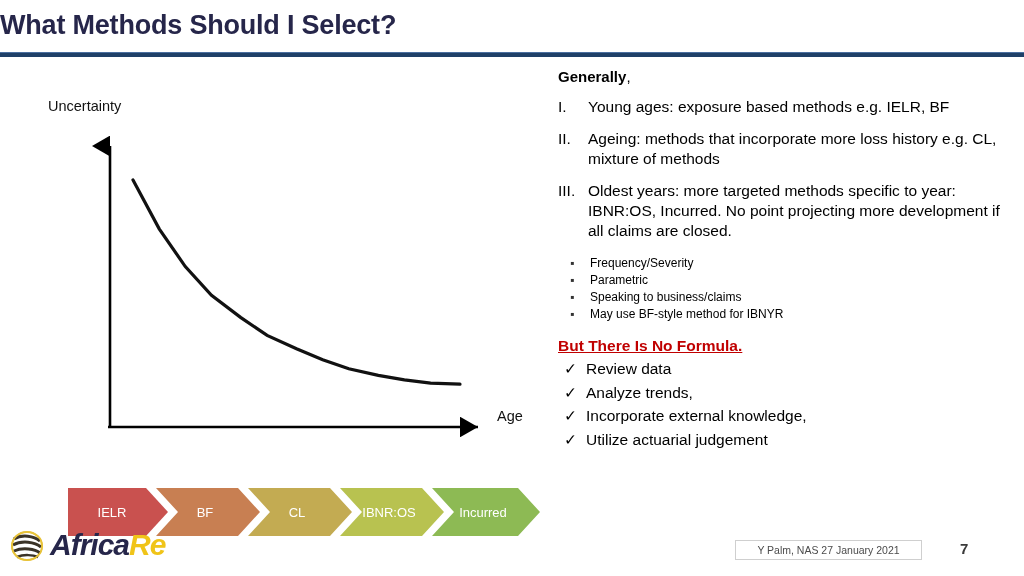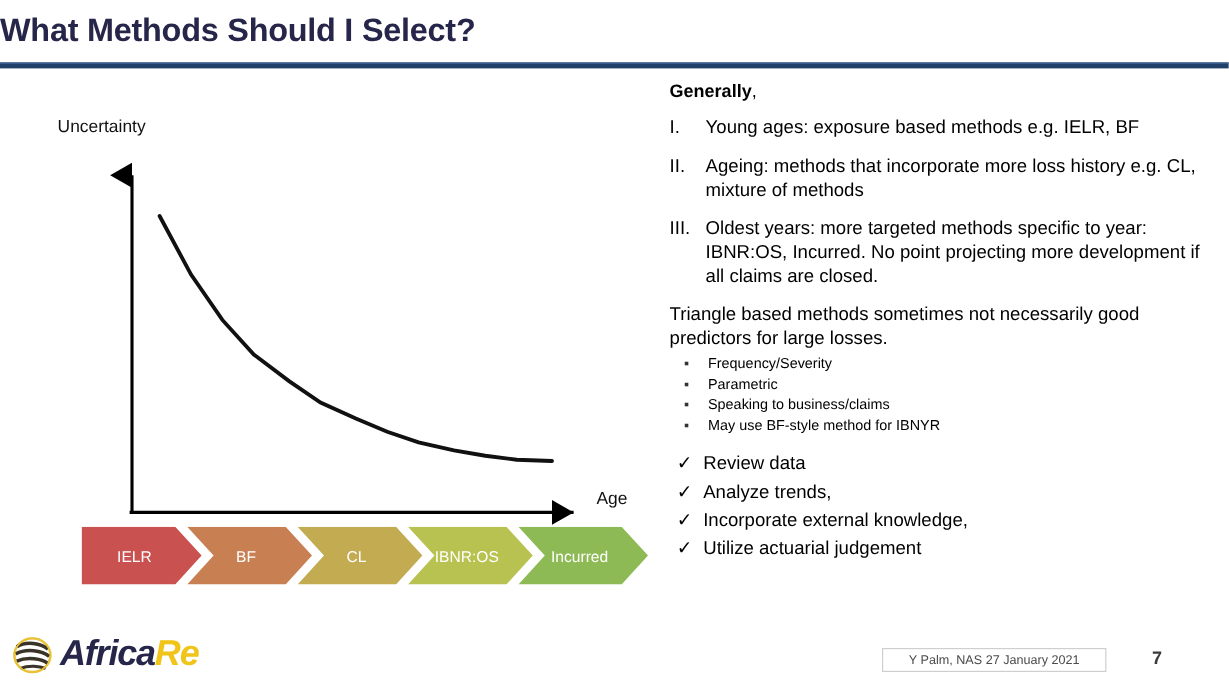--- a/index.html
+++ b/index.html
@@ -63,21 +63,21 @@
   .chart-svg {
     position: absolute;
     left: 0;
     top: 0;
   }
 
   
   .chevrons {
     position: absolute;
     left: 68px;
-    top: 439px;
+    top: 488px;
     width: 480px;
     height: 44px;
   }
   .chevron-label {
     font-size: 13px;
     fill: #ffffff;
     font-family: "Liberation Sans", sans-serif;
   }
 
   
@@ -257,21 +257,20 @@
     <li class="roman-item">
       <span class="roman-marker">II.</span>
       <span class="roman-text">Ageing: methods that incorporate more loss history e.g. CL, mixture of methods</span>
     </li>
     <li class="roman-item">
       <span class="roman-marker">III.</span>
       <span class="roman-text">Oldest years: more targeted methods specific to year: IBNR:OS, Incurred. No point projecting more development if all claims are closed.</span>
     </li>
     <li class="roman-item">
       <span class="roman-text">
-        <span>Triangle based methods sometimes not necessarily good predictors for large losses.</span>
         <ul class="sub-list">
           <li class="sub-item">
             <span class="sub-marker">▪</span>
             <span>Frequency/Severity</span>
           </li>
           <li class="sub-item">
             <span class="sub-marker">▪</span>
             <span>Parametric</span>
           </li>
           <li class="sub-item">
@@ -281,20 +280,21 @@
           <li class="sub-item">
             <span class="sub-marker">▪</span>
             <span>May use BF-style method for IBNYR</span>
           </li>
         </ul>
       </span>
     </li>
   </ul>
 
   <div>
+    <span class="no-formula">But There Is No Formula.</span>
     <ul class="check-list">
       <li class="check-item">
         <span class="check-marker">✓</span>
         <span>Review data</span>
       </li>
       <li class="check-item">
         <span class="check-marker">✓</span>
         <span>Analyze trends,</span>
       </li>
       <li class="check-item">

